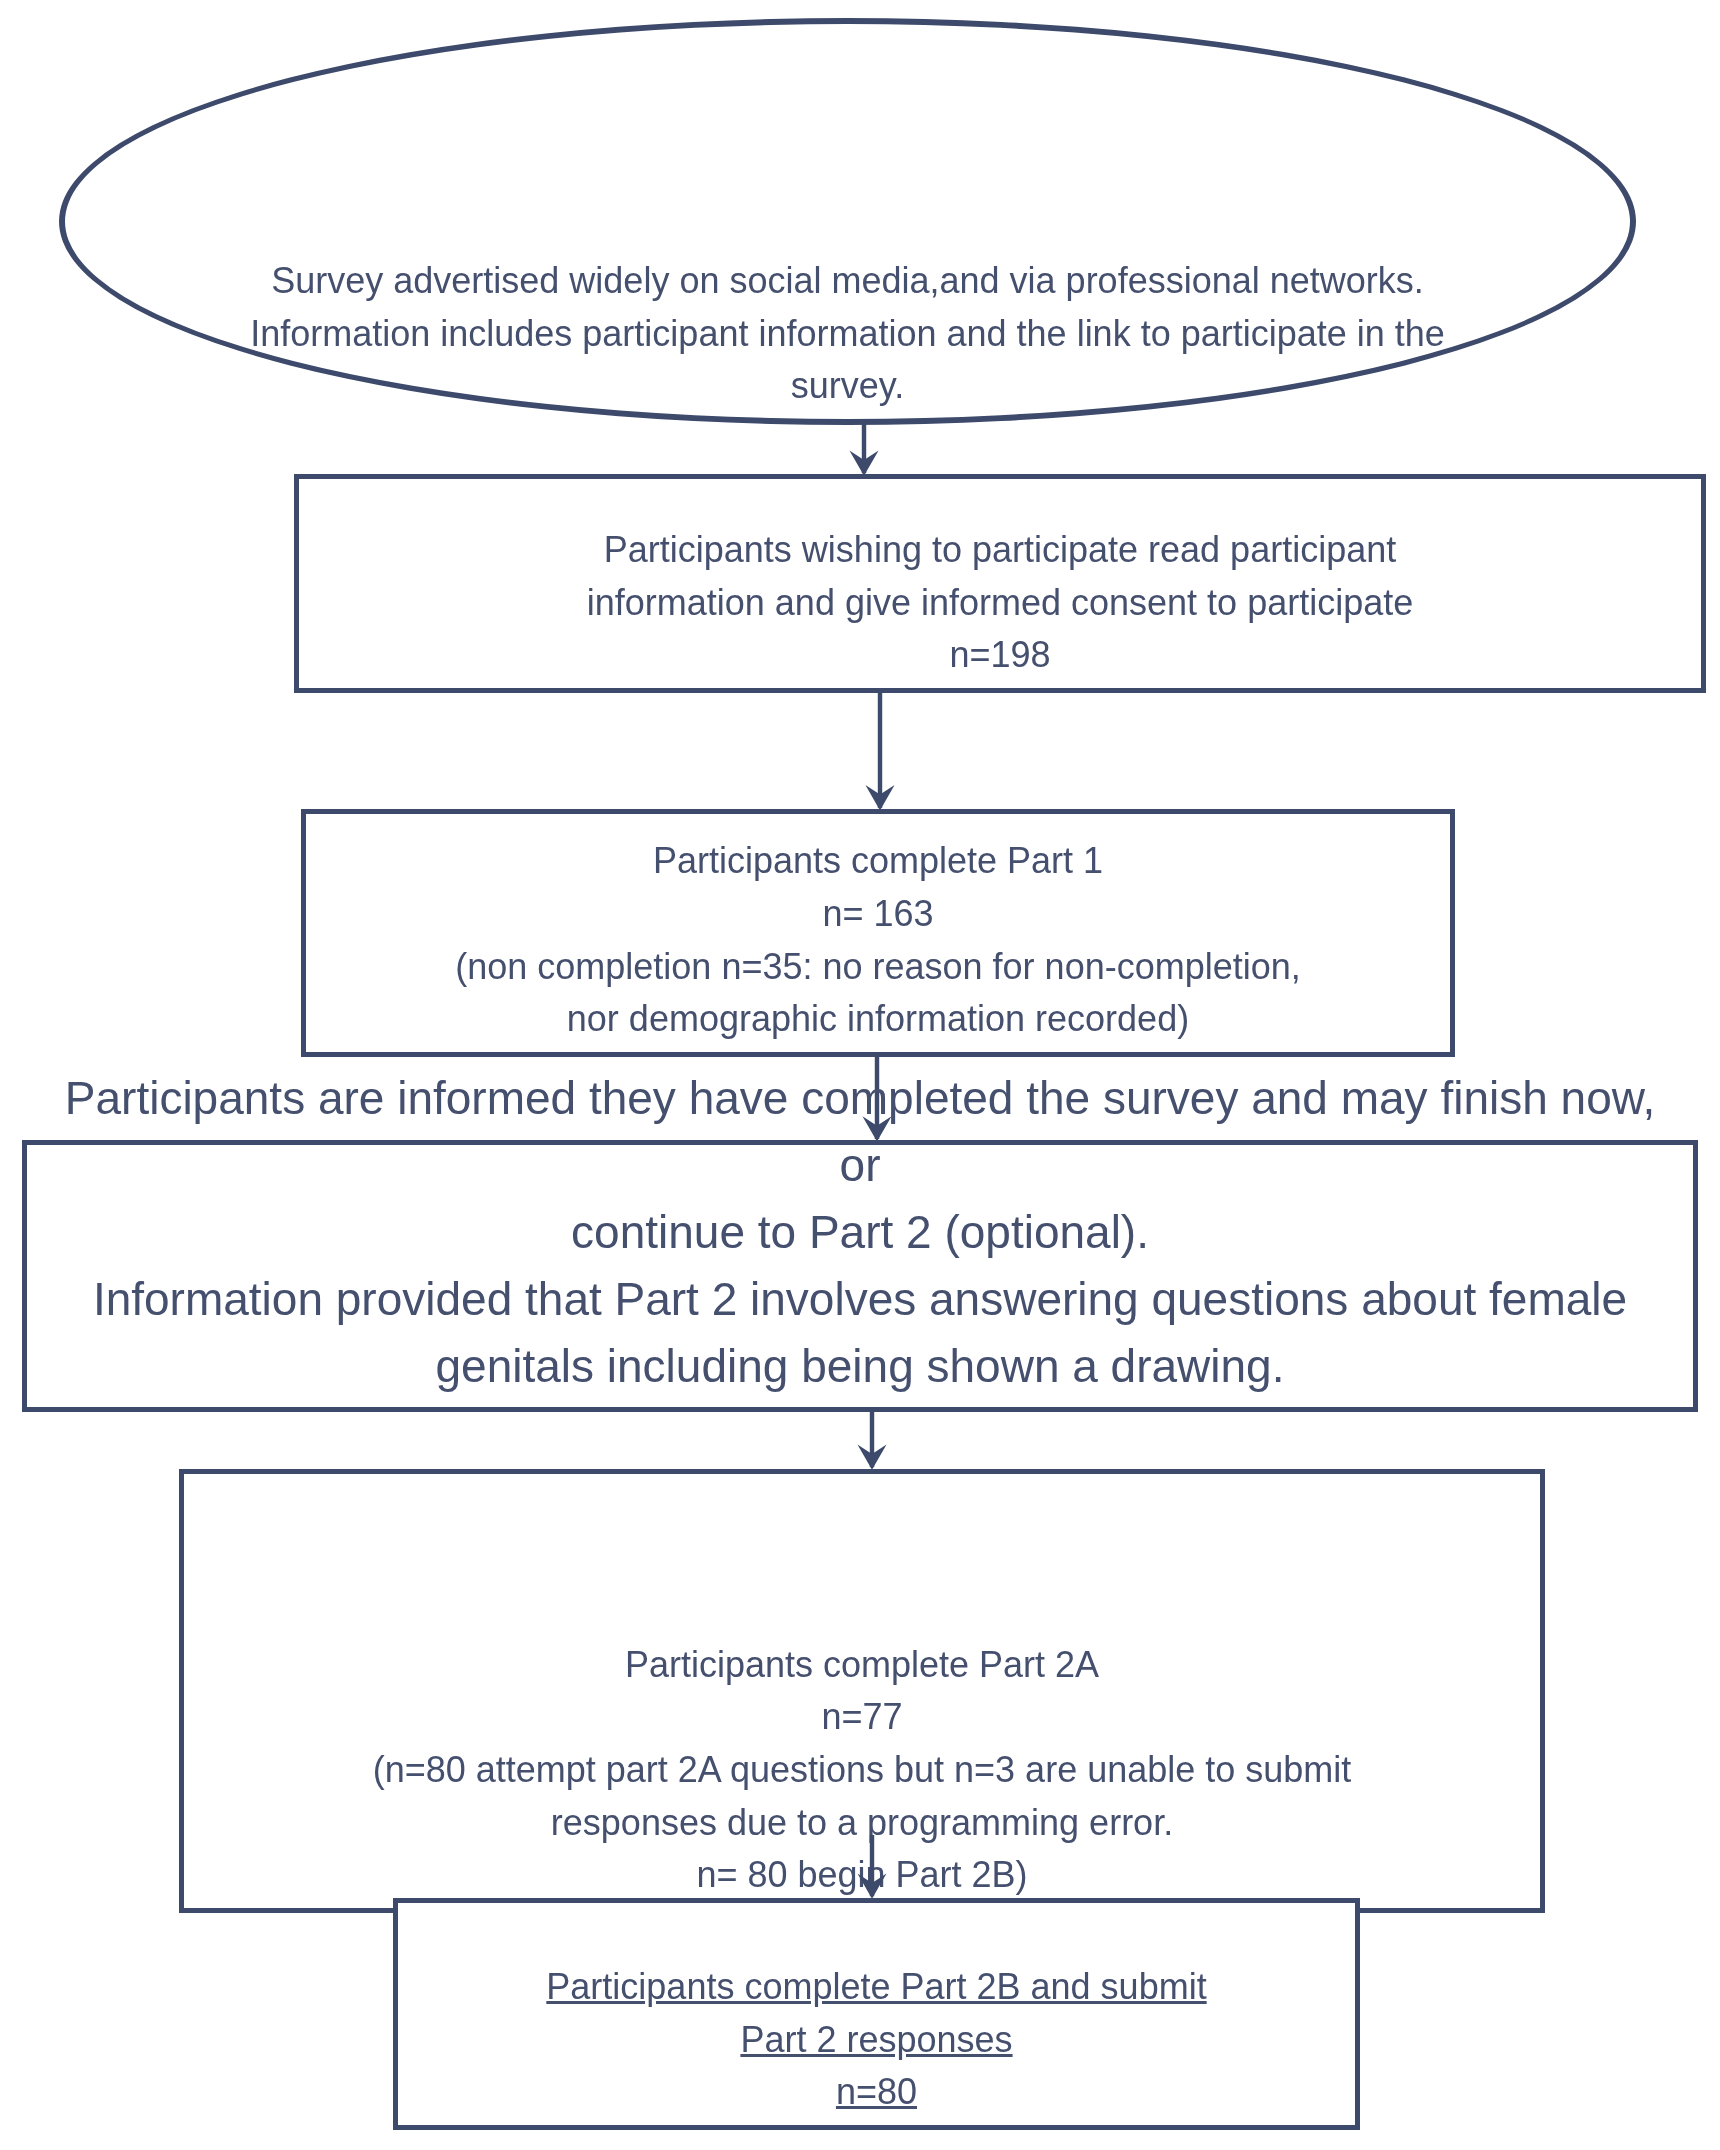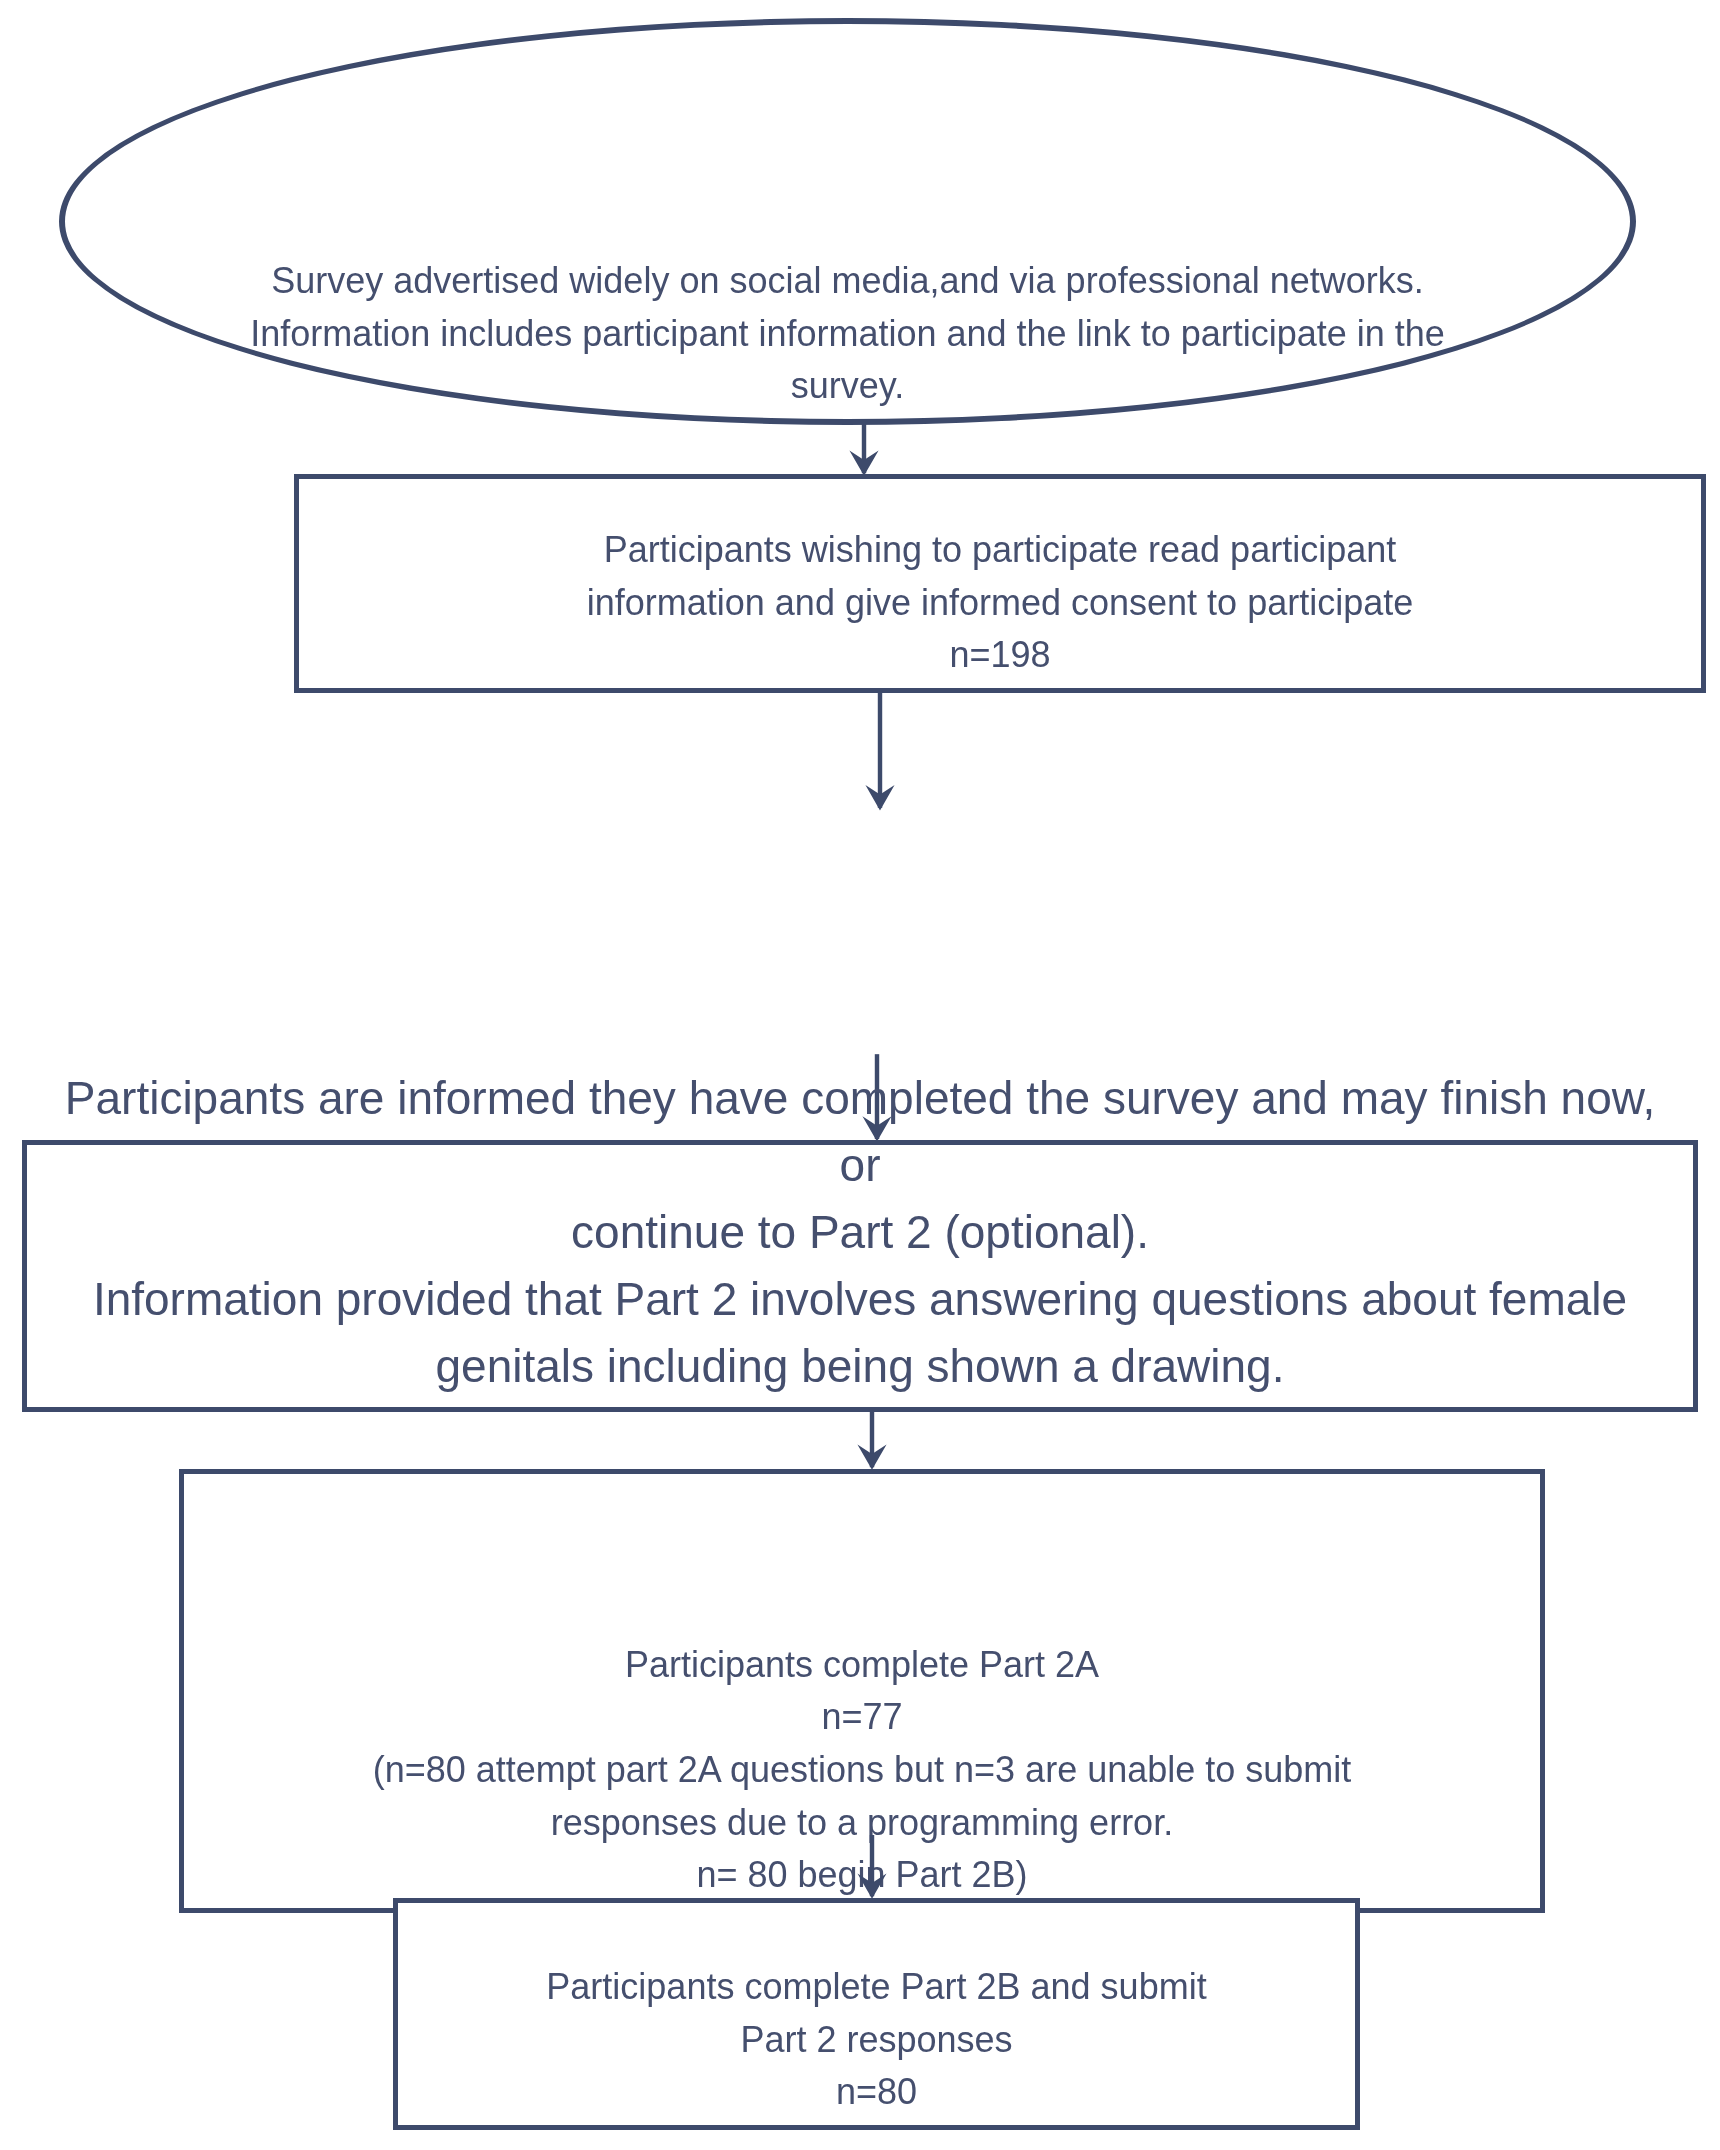--- a/index.html
+++ b/index.html
@@ -54,21 +54,21 @@
     fill: var(--stroke);
     stroke: none;
   }
 
   
   #node-0 { left: 59px;  top: 18px;   width: 1577px; height: 407px; }
   #node-1 { left: 294px; top: 474px;  width: 1412px; height: 219px; }
   #node-2 { left: 301px; top: 809px; width: 1154px; height: 248px; }
   #node-3 { left: 22px;  top: 1140px; width: 1676px; height: 272px; }
   #node-4 { left: 179px; top: 1469px; width: 1366px; height: 444px; }
-  #node-5 { left: 393px; top: 1898px; width: 967px; height: 232px; }
+  #node-5 { left: 393px; top: 1898px; width: 967px; height: 232px; text-decoration: underline; }
 
   #arrow-0 { left: 845px; top: 420px;  }
   #arrow-1 { left: 861px; top: 691px; }
   #arrow-2 { left: 858px; top: 1054px; }
   #arrow-3 { left: 853px; top: 1409px; }
   #arrow-4 { left: 853px; top: 1835px; }
 </style>
 </head>
 <body>
 
@@ -89,20 +89,26 @@
     <div>Participants wishing to participate read participant
 information and give informed consent to participate
 n=198</div>
   </div>
 
   <svg class="arrow" id="arrow-1" width="38" height="121" viewBox="0 0 60 190">
     <line x1="30" y1="0" x2="30" y2="184"></line>
     <path d="M 7,148 L 30,188 L 53,148 L 30,163 Z"></path>
   </svg>
 
+  <div class="node" id="node-2">
+    <div>Participants complete Part 1
+n= 163
+(non completion n=35: no reason for non-completion,
+nor demographic information recorded)</div>
+  </div>
 
   <svg class="arrow" id="arrow-2" width="38" height="89" viewBox="0 0 60 140">
     <line x1="30" y1="0" x2="30" y2="134"></line>
     <path d="M 7,98 L 30,138 L 53,98 L 30,113 Z"></path>
   </svg>
 
   <div class="node wide" id="node-3">
     <div>Participants are informed they have completed the survey and may finish now, or
 continue to Part 2 (optional).
 Information provided that Part 2 involves answering questions about female

